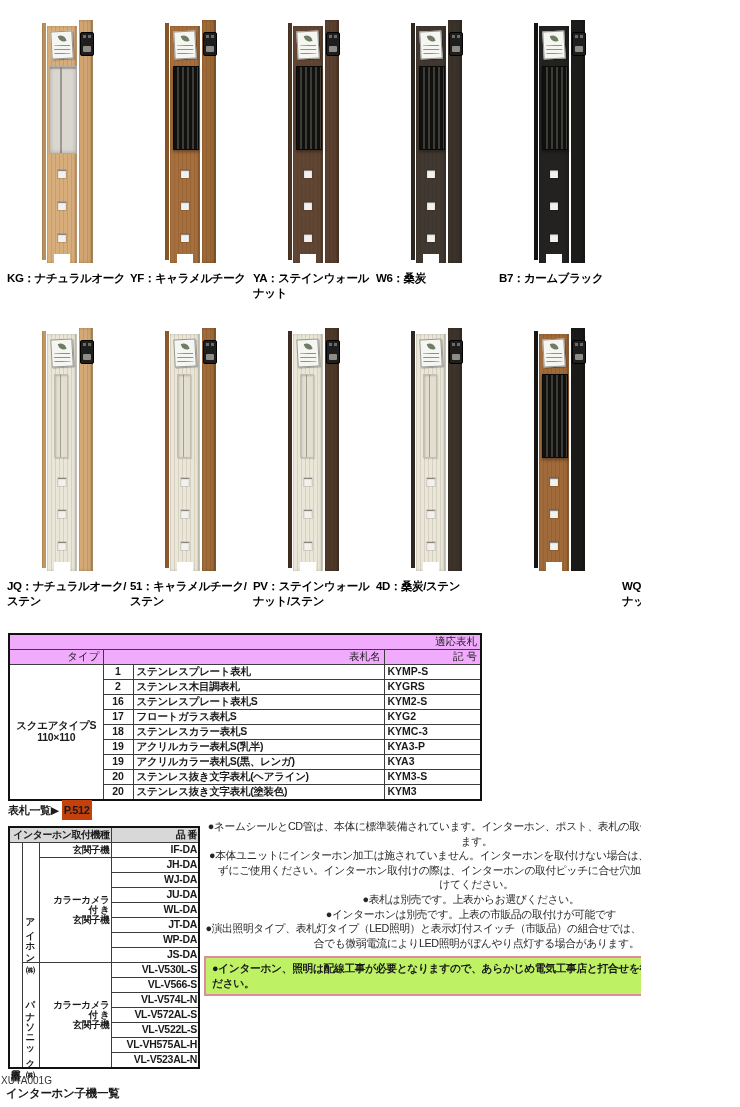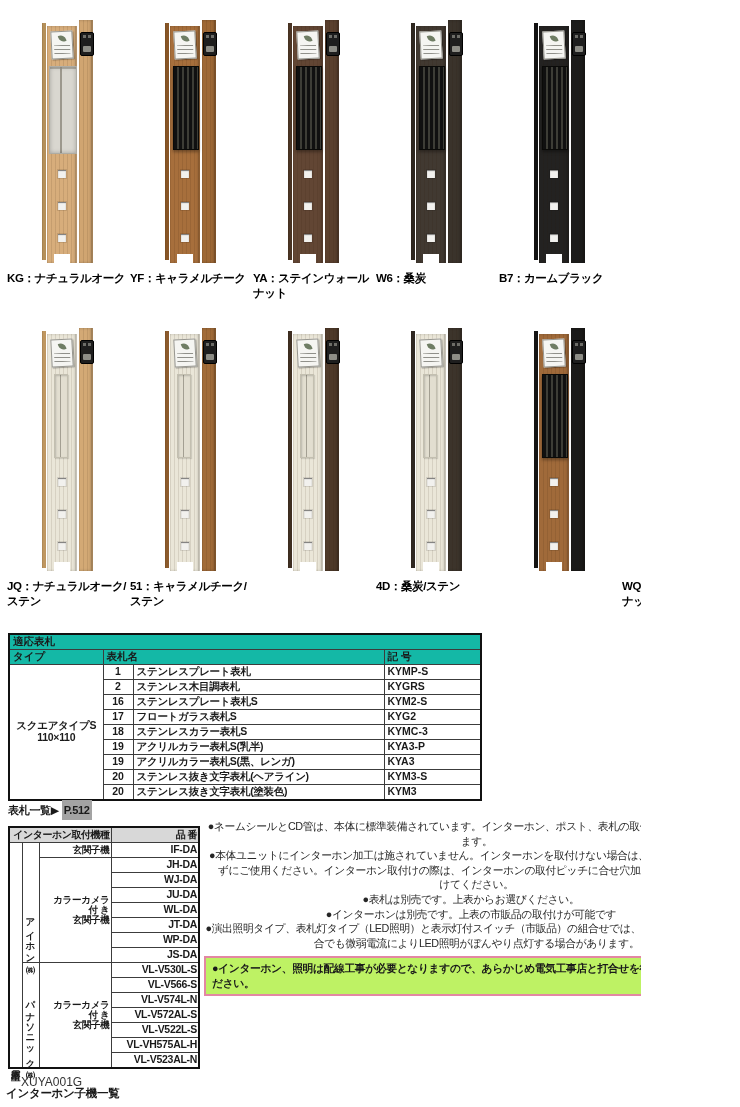--- a/index.html
+++ b/index.html
@@ -31,43 +31,43 @@
   .hole{position:absolute;left:16px;width:8px;height:8px;background:#f2f1ee;box-shadow:inset 0 1px 1px rgba(0,0,0,.5),0 0 0 1px rgba(0,0,0,.10);z-index:2;}
   .hole1{top:150px}.hole2{top:182px}.hole3{top:214px}
   .notch{position:absolute;left:12px;bottom:0;width:16px;height:9px;background:#fff;z-index:2;}
   .plabel{margin-top:8px;padding-left:1px;font-size:11.5px;line-height:1.3;font-weight:600;letter-spacing:-0.4px;white-space:pre-line;color:#000;}
 
   
   table{border-collapse:collapse;table-layout:fixed;}
   .ptable{position:absolute;left:8px;top:633px;width:472px;font-size:10.5px;}
   .ptable td,.ptable th{border:1px solid #3c3c3c;padding:0 3px;height:14px;line-height:1.1;}
   .ptable{border:2px solid #111;}
-  .ptable .hd{background:#14b8a6;text-align:left;font-weight:700;}
+  .ptable .hd{background:#f0abfc;text-align:right;font-weight:400;}
   .ptable .num{text-align:center;font-weight:600;}
   .ptable .nm{font-weight:700;letter-spacing:-0.3px;}
   .ptable .cd{font-weight:600;}
   .ptable .typecell{text-align:center;font-weight:700;white-space:pre-line;letter-spacing:-0.3px;}
 
   .plink{position:absolute;left:8px;top:803px;font-size:11px;font-weight:600;letter-spacing:-0.3px;}
-  .plink .pg{background:#a3a3a3;padding:4px 2px;}
+  .plink .pg{background:#c2410c;padding:4px 2px;}
 
   .itable{position:absolute;left:8px;top:826px;width:190px;font-size:9.5px;border:2px solid #111;}
   .itable td,.itable th{border:1px solid #3c3c3c;padding:0 1px;height:14px;line-height:1.05;text-align:right;}
   .itable .hd{background:#d8d8d8;font-weight:700;font-size:10px;letter-spacing:-0.5px;}
   .itable .vert{writing-mode:vertical-rl;text-orientation:upright;letter-spacing:1px;font-weight:600;padding:2px 0;}
   .itable .sect{white-space:pre-line;font-weight:600;letter-spacing:-0.3px;}
   .itable .mdl{font-size:10.5px;font-weight:700;letter-spacing:-0.3px;padding-left:8px;}
 
   
   .notes{position:absolute;left:204px;top:819px;width:534px;font-size:10.8px;line-height:14.6px;letter-spacing:-0.4px;color:#262626;}
   .notes ul{margin:0;padding:0;list-style:none;text-align:center;}
   .notes li{text-indent:-11px;padding-left:11px;margin:0;}
   .warn{margin-top:6px;width:478px;border:2px solid #e387a3;background:#bef264;padding:3px 6px;font-weight:700;color:#1a1a1a;text-indent:0;}
 
-  .doccode{position:absolute;left:21px;top:1075px;font-size:12px;color:#333;letter-spacing:0;}
+  .doccode{position:absolute;left:1px;top:1075px;font-size:10px;color:#333;letter-spacing:0;}
   .fcaption{position:absolute;left:6px;top:1086px;font-size:11.5px;font-weight:600;letter-spacing:-0.3px;}
 </style>
 </head>
 <body>
 
 <div class="page">
 
   <div class="prow prow1">
     <div class="pcell">
       <div class="pole" style="--fin:#b5905a;--body:#d7ad7b;--bar:#d0a571">
@@ -186,20 +186,22 @@
         <div class="main"></div>
         <div class="side"></div>
         <div class="nameplate"></div>
         <div class="intercom"></div>
         <div class="panel" data-variant="slot"></div>
         <div class="hole hole1"></div>
         <div class="hole hole2"></div>
         <div class="hole hole3"></div>
         <div class="notch"></div>
       </div>
+      <div class="plabel">PV：ステインウォール
+ナット/ステン</div>
     </div>
     <div class="pcell">
       <div class="pole" style="--fin:#2f2822;--body:#eae6d8;--bar:#3c342b">
         <div class="fin"></div>
         <div class="main"></div>
         <div class="side"></div>
         <div class="nameplate"></div>
         <div class="intercom"></div>
         <div class="panel" data-variant="slot"></div>
         <div class="hole hole1"></div>

